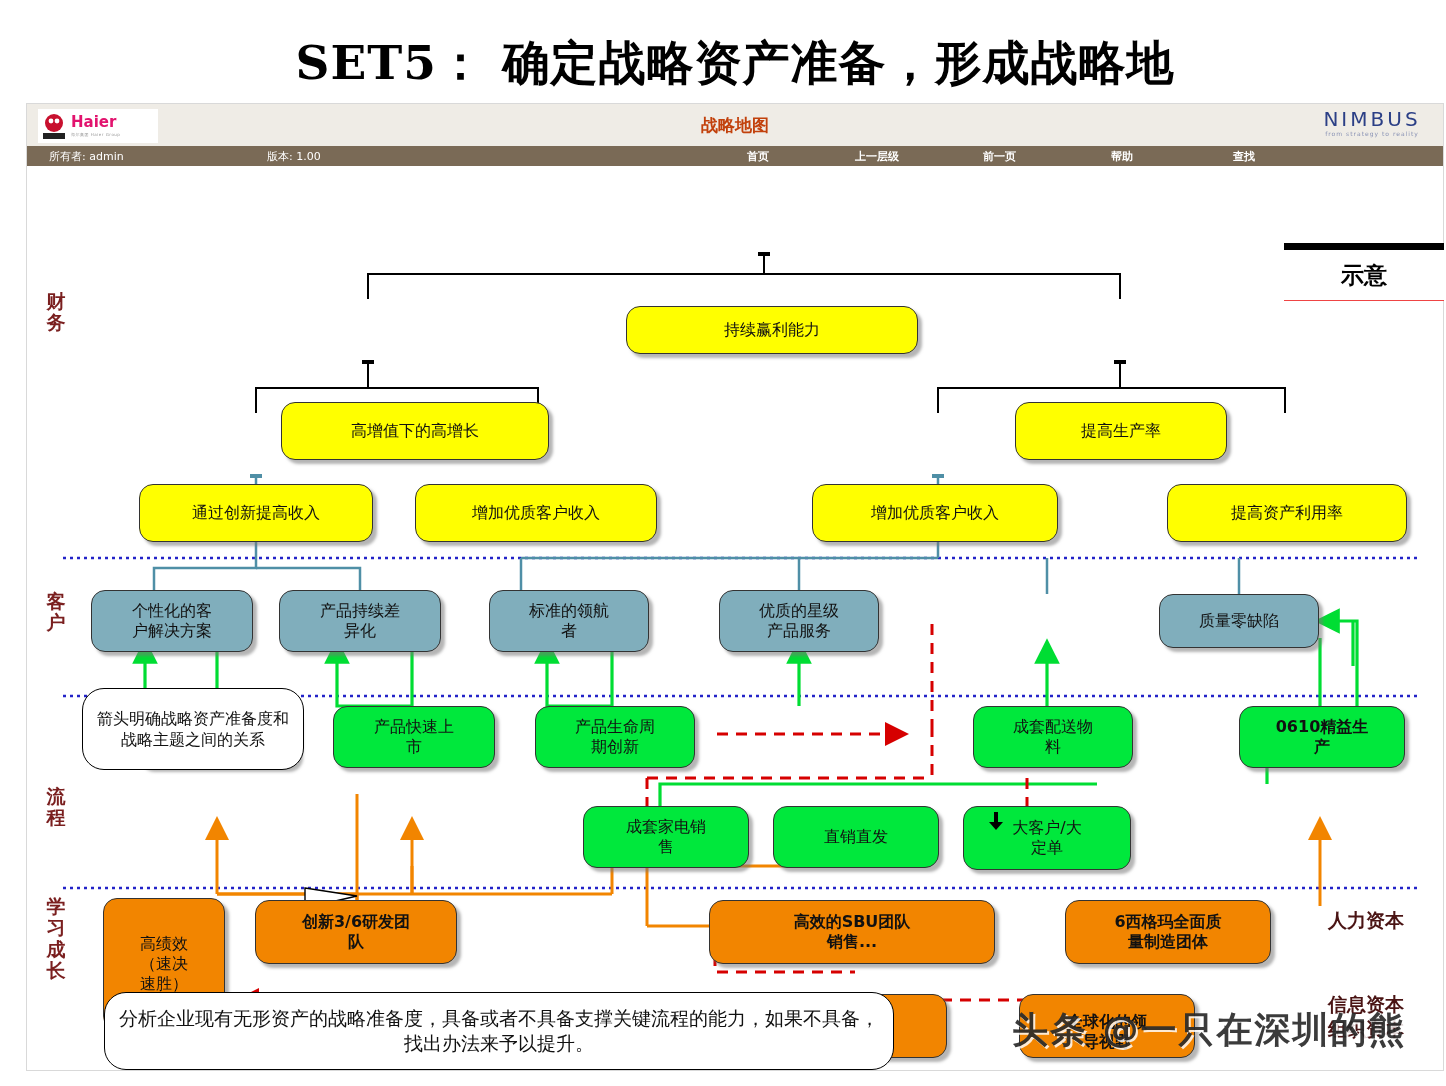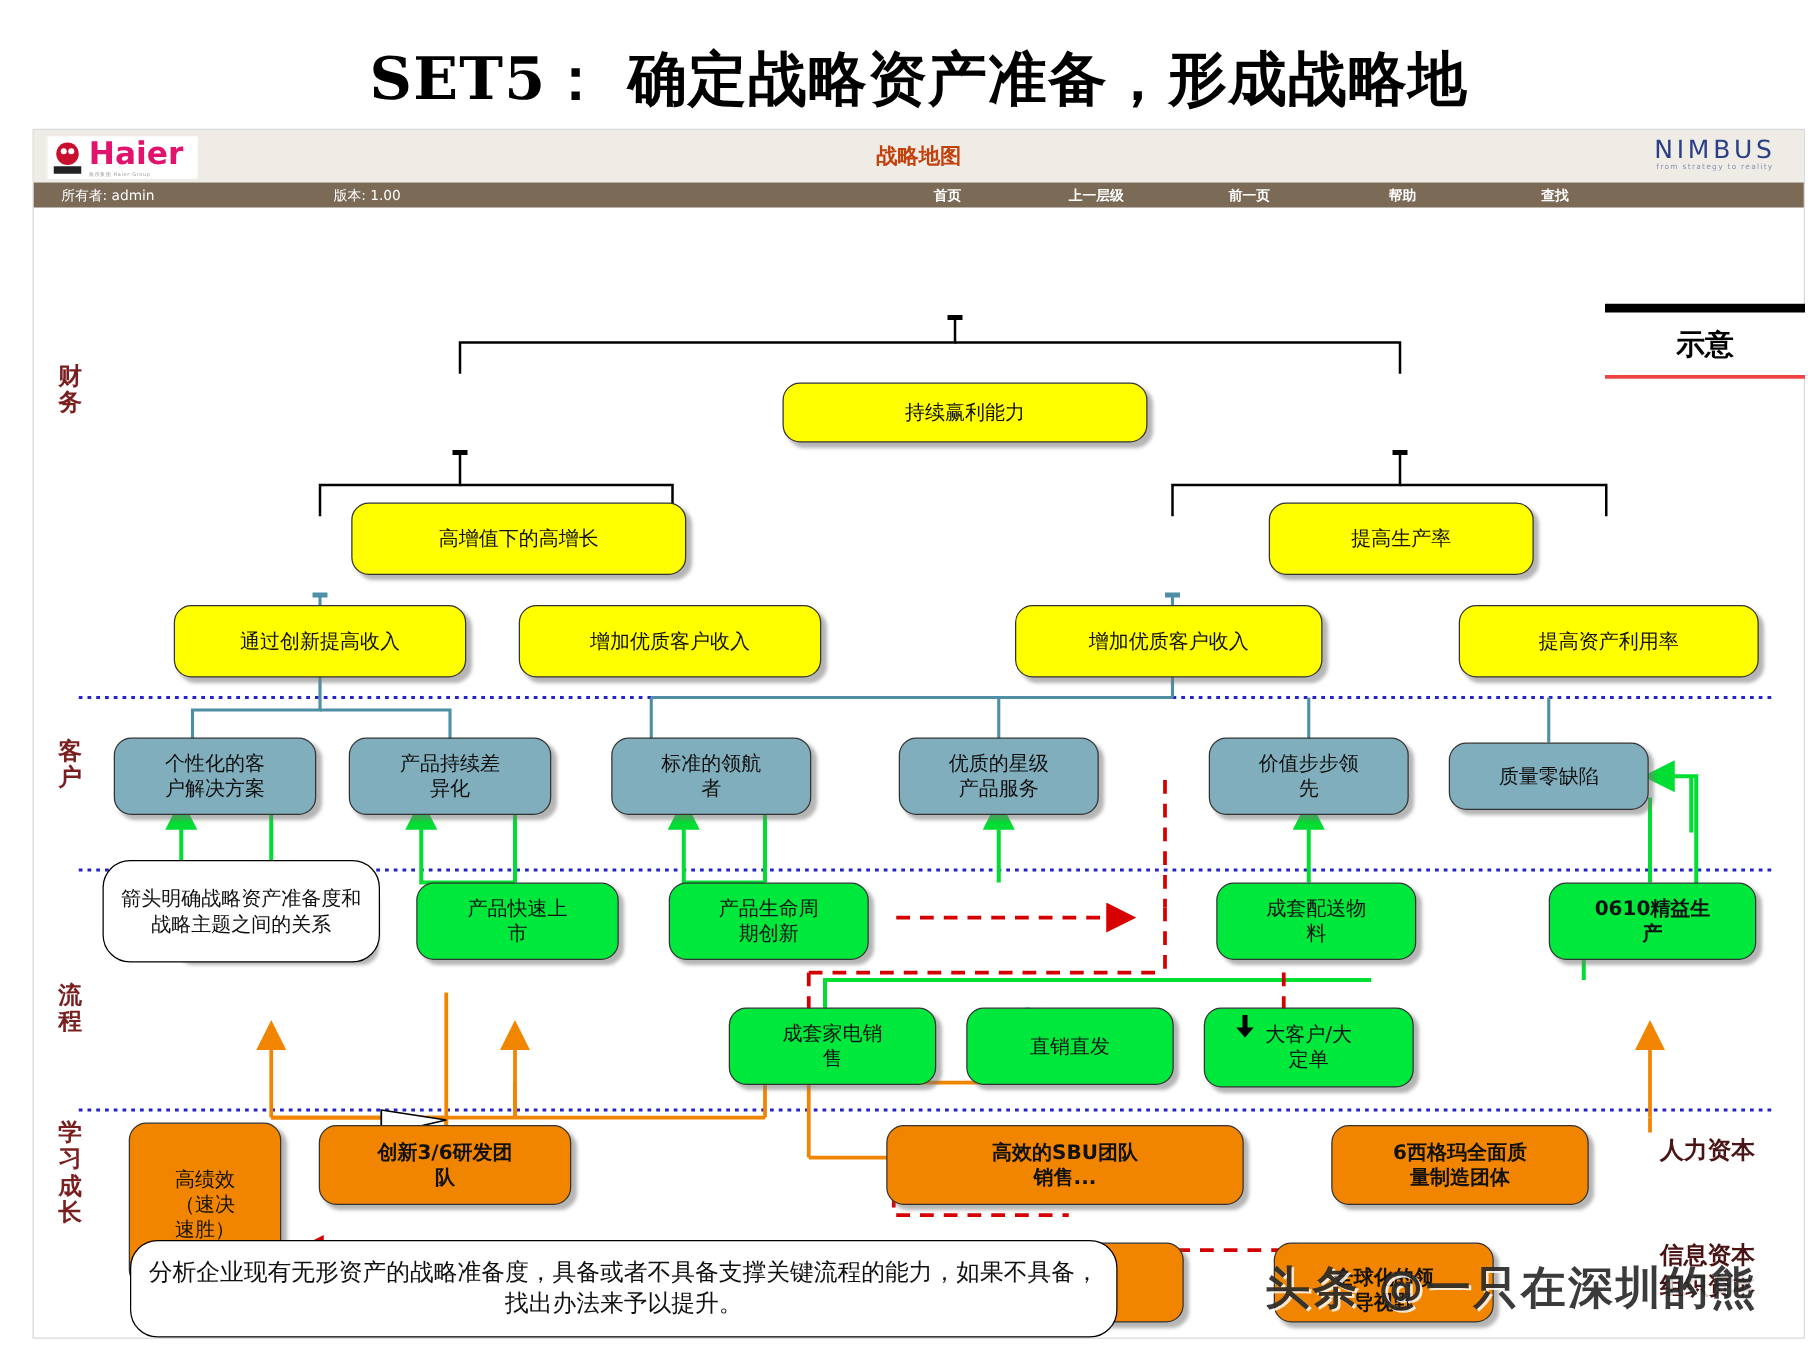--- a/index.html
+++ b/index.html
@@ -18,21 +18,21 @@
 
   
   .app-window{position:absolute;left:14px;top:103px;width:1418px;height:968px;
               border:1px solid #d9d9d9;background:#fff;box-sizing:border-box;}
   .app-header{position:absolute;left:0;top:0;width:100%;height:42px;
               background:#efece6;display:flex;align-items:center;}
   .logo-haier{position:absolute;left:10px;top:4px;width:120px;height:34px;
               background:#fff;border:1px solid #efece6;display:flex;align-items:center;}
   .haier-mark{width:26px;height:28px;margin-left:3px;flex:0 0 auto;}
   .haier-word{font-family:"DejaVu Sans","Liberation Sans",sans-serif;
-              font-size:25px;font-weight:700;color:#e2136e;line-height:1;margin-left:4px;}
+              font-size:15px;font-weight:700;color:#e2136e;line-height:1;margin-left:4px;}
   .haier-sub{font-size:4px;color:#999;letter-spacing:.5px;margin-left:4px;margin-top:2px;
              width:70px;overflow:hidden;white-space:nowrap;}
   .app-title{position:absolute;left:0;top:0;width:100%;height:42px;line-height:42px;
              text-align:center;font-size:17px;font-weight:700;color:#c2410c;}
   .logo-nimbus{position:absolute;right:10px;top:5px;width:122px;height:32px;text-align:center;}
   .nimbus-word{font-size:20px;letter-spacing:3px;color:#2b3f86;font-weight:400;line-height:20px;}
   .nimbus-sub{font-size:6px;letter-spacing:1px;color:#8a93b5;line-height:9px;}
 
   .app-navbar{position:absolute;left:0;top:42px;width:100%;height:20px;
               background:#7a6a56;color:#fff;font-size:11px;}
@@ -61,21 +61,21 @@
   .persp{position:absolute;font-family:"DejaVu Serif","Liberation Serif",serif;
          font-size:19px;font-weight:700;color:#7a1f1f;line-height:1.12;width:34px;
          text-align:center;z-index:4;}
 
   
   .cap-label{position:absolute;font-family:"DejaVu Serif","Liberation Serif",serif;
              font-size:19px;font-weight:700;color:#4a1414;line-height:1.3;text-align:center;z-index:4;}
 
   
   .legend{position:absolute;left:1272px;top:243px;width:160px;height:50px;
-          border-top:7px solid #000;border-bottom:3px solid #ef4444;background:#fff;
+          border-top:7px solid #000;border-bottom:1px solid #ef4444;background:#fff;
           display:flex;align-items:center;justify-content:center;z-index:6;}
   .legend span{font-family:"DejaVu Serif","Liberation Serif",serif;font-size:23px;
                font-weight:700;color:#000;}
 
   
   .callout{position:absolute;background:#fff;border:1px solid #000;border-radius:22px;
            display:flex;align-items:center;justify-content:center;text-align:center;
            font-family:"DejaVu Serif","Liberation Serif",serif;color:#111;z-index:7;
            padding:4px 10px;box-sizing:border-box;line-height:1.32;}
   #callout-arrows{left:70px;top:688px;width:222px;height:82px;font-size:16px;}
@@ -266,24 +266,20 @@
 异化</span>
         </div>
       <div class="node cust" style="left:462px;top:424px;width:160px;height:62px;">
           <span style="white-space: pre-line;">标准的领航
 者</span>
         </div>
       <div class="node cust" style="left:692px;top:424px;width:160px;height:62px;">
           <span style="white-space: pre-line;">优质的星级
 产品服务</span>
         </div>
-      <div class="node cust" style="left:940px;top:424px;width:160px;height:62px;">
-          <span style="white-space: pre-line;">价值步步领
-先</span>
-        </div>
       <div class="node cust" style="left:1132px;top:428px;width:160px;height:54px;">
           <span>质量零缺陷</span>
         </div>
 
       <div class="node proc" style="left:110px;top:540px;width:162px;height:62px;">
           <span style="white-space: pre-line;">快速识别客
 户需求</span>
         </div>
       <div class="node proc" style="left:306px;top:540px;width:162px;height:62px;">
           <span style="white-space: pre-line;">产品快速上

